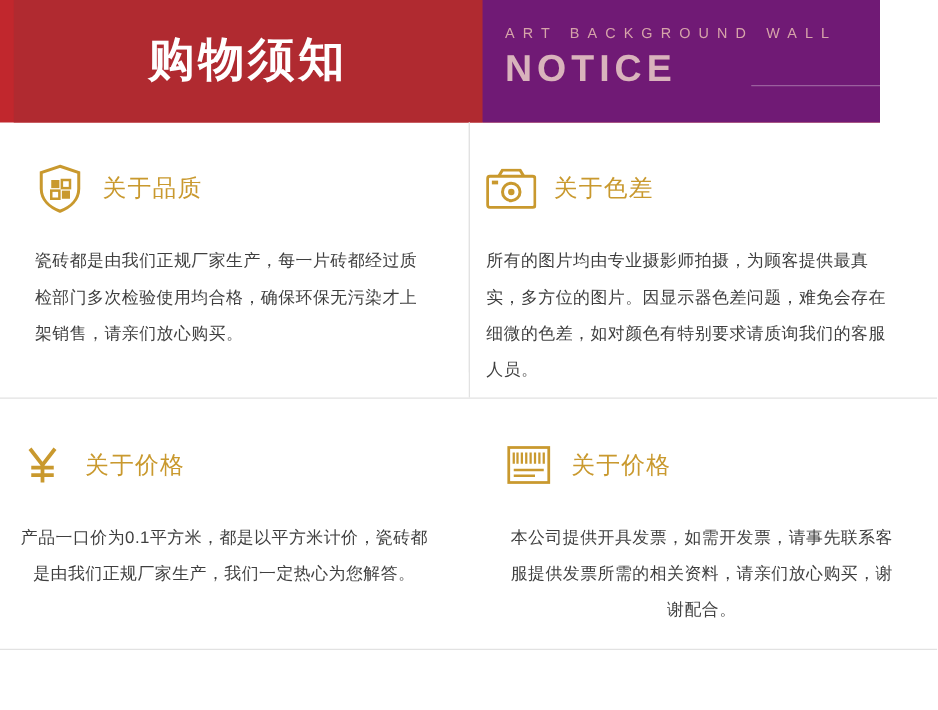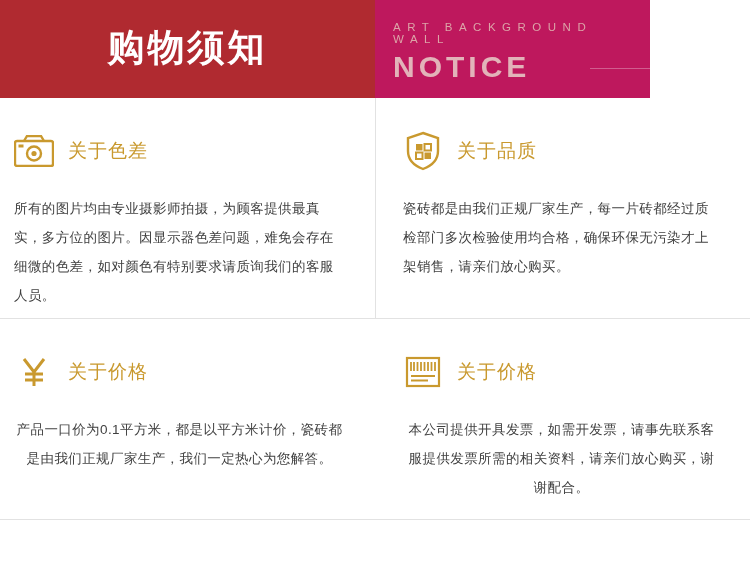--- a/index.html
+++ b/index.html
@@ -14,44 +14,45 @@
     width: 750px;
     height: 568px;
     overflow: hidden;
     background: #ffffff;
   }
 
   
   .header {
     position: relative;
     height: 98px;
-    width: 650px;
+    width: 704px;
     background: #c0392b;
     background: #c1272d;
     display: flex;
     align-items: stretch;
+    padding-left: 11px;
   }
   .header-left {
     width: 375px;
     background: #b02a30;
     display: flex;
     align-items: center;
     justify-content: center;
   }
   .header-left .cn-title {
     color: #ffffff;
     font-size: 37px;
     font-weight: bold;
     letter-spacing: 3px;
     line-height: 1;
     padding-bottom: 4px;
   }
   .header-right {
     flex: 1;
-    background: #be185d;
+    background: #701a75;
     position: relative;
     padding-left: 18px;
     padding-top: 22px;
   }
   .header-right .en-sub {
     color: #dfb0ae;
     font-size: 11.5px;
     letter-spacing: 6.5px;
     line-height: 1;
     margin-bottom: 7px;
@@ -157,49 +158,49 @@
     <div class="header-right">
       <div class="en-sub">ART BACKGROUND WALL</div>
       <div class="en-title">NOTICE</div>
       <div class="rule"></div>
     </div>
   </div>
 
   <div class="grid">
 
     <div class="row row1">
+      <div class="cell right">
+        <div class="cell-head">
+          <div class="cell-icon">
+            <svg width="36" height="40" viewBox="0 0 36 40">
+              <path d="M18 2 L33 7 V20 C33 29 26 35 18 38 C10 35 3 29 3 20 V7 Z" fill="none" stroke="#c9992e" stroke-width="2.4"></path>
+              <rect x="11" y="13" width="6.5" height="6.5" fill="#c9992e"></rect>
+              <rect x="19.5" y="13" width="6.5" height="6.5" fill="none" stroke="#c9992e" stroke-width="2"></rect>
+              <rect x="11" y="21.5" width="6.5" height="6.5" fill="none" stroke="#c9992e" stroke-width="2"></rect>
+              <rect x="19.5" y="21.5" width="6.5" height="6.5" fill="#c9992e"></rect>
+            </svg>
+          </div>
+          <div class="cell-title">关于品质</div>
+        </div>
+        <div class="cell-body">瓷砖都是由我们正规厂家生产，每一片砖都经过质检部门多次检验使用均合格，确保环保无污染才上架销售，请亲们放心购买。</div>
+      </div>
       <div class="cell">
         <div class="cell-head">
           <div class="cell-icon">
             <svg width="40" height="32" viewBox="0 0 40 32">
               <rect x="1" y="6" width="38" height="25" rx="2" ry="2" fill="none" stroke="#c9992e" stroke-width="2.4"></rect>
               <path d="M10 6 L13 1 L27 1 L30 6" fill="none" stroke="#c9992e" stroke-width="2.4"></path>
               <circle cx="20" cy="18.5" r="7" fill="none" stroke="#c9992e" stroke-width="2.4"></circle>
               <circle cx="20" cy="18.5" r="2.6" fill="#c9992e"></circle>
               <rect x="4.5" y="9.5" width="5" height="3" fill="#c9992e"></rect>
             </svg>
           </div>
           <div class="cell-title">关于色差</div>
         </div>
         <div class="cell-body">所有的图片均由专业摄影师拍摄，为顾客提供最真实，多方位的图片。因显示器色差问题，难免会存在细微的色差，如对颜色有特别要求请质询我们的客服人员。</div>
-      </div>
-      <div class="cell right">
-        <div class="cell-head">
-          <div class="cell-icon">
-            <svg width="36" height="40" viewBox="0 0 36 40">
-              <path d="M18 2 L33 7 V20 C33 29 26 35 18 38 C10 35 3 29 3 20 V7 Z" fill="none" stroke="#c9992e" stroke-width="2.4"></path>
-              <rect x="11" y="13" width="6.5" height="6.5" fill="#c9992e"></rect>
-              <rect x="19.5" y="13" width="6.5" height="6.5" fill="none" stroke="#c9992e" stroke-width="2"></rect>
-              <rect x="11" y="21.5" width="6.5" height="6.5" fill="none" stroke="#c9992e" stroke-width="2"></rect>
-              <rect x="19.5" y="21.5" width="6.5" height="6.5" fill="#c9992e"></rect>
-            </svg>
-          </div>
-          <div class="cell-title">关于品质</div>
-        </div>
-        <div class="cell-body">瓷砖都是由我们正规厂家生产，每一片砖都经过质检部门多次检验使用均合格，确保环保无污染才上架销售，请亲们放心购买。</div>
       </div>
       <div class="v-div"></div>
     </div>
 
     <div class="h-div"></div>
 
     <div class="row row2">
       <div class="cell">
         <div class="cell-head">
           <div class="cell-icon">

